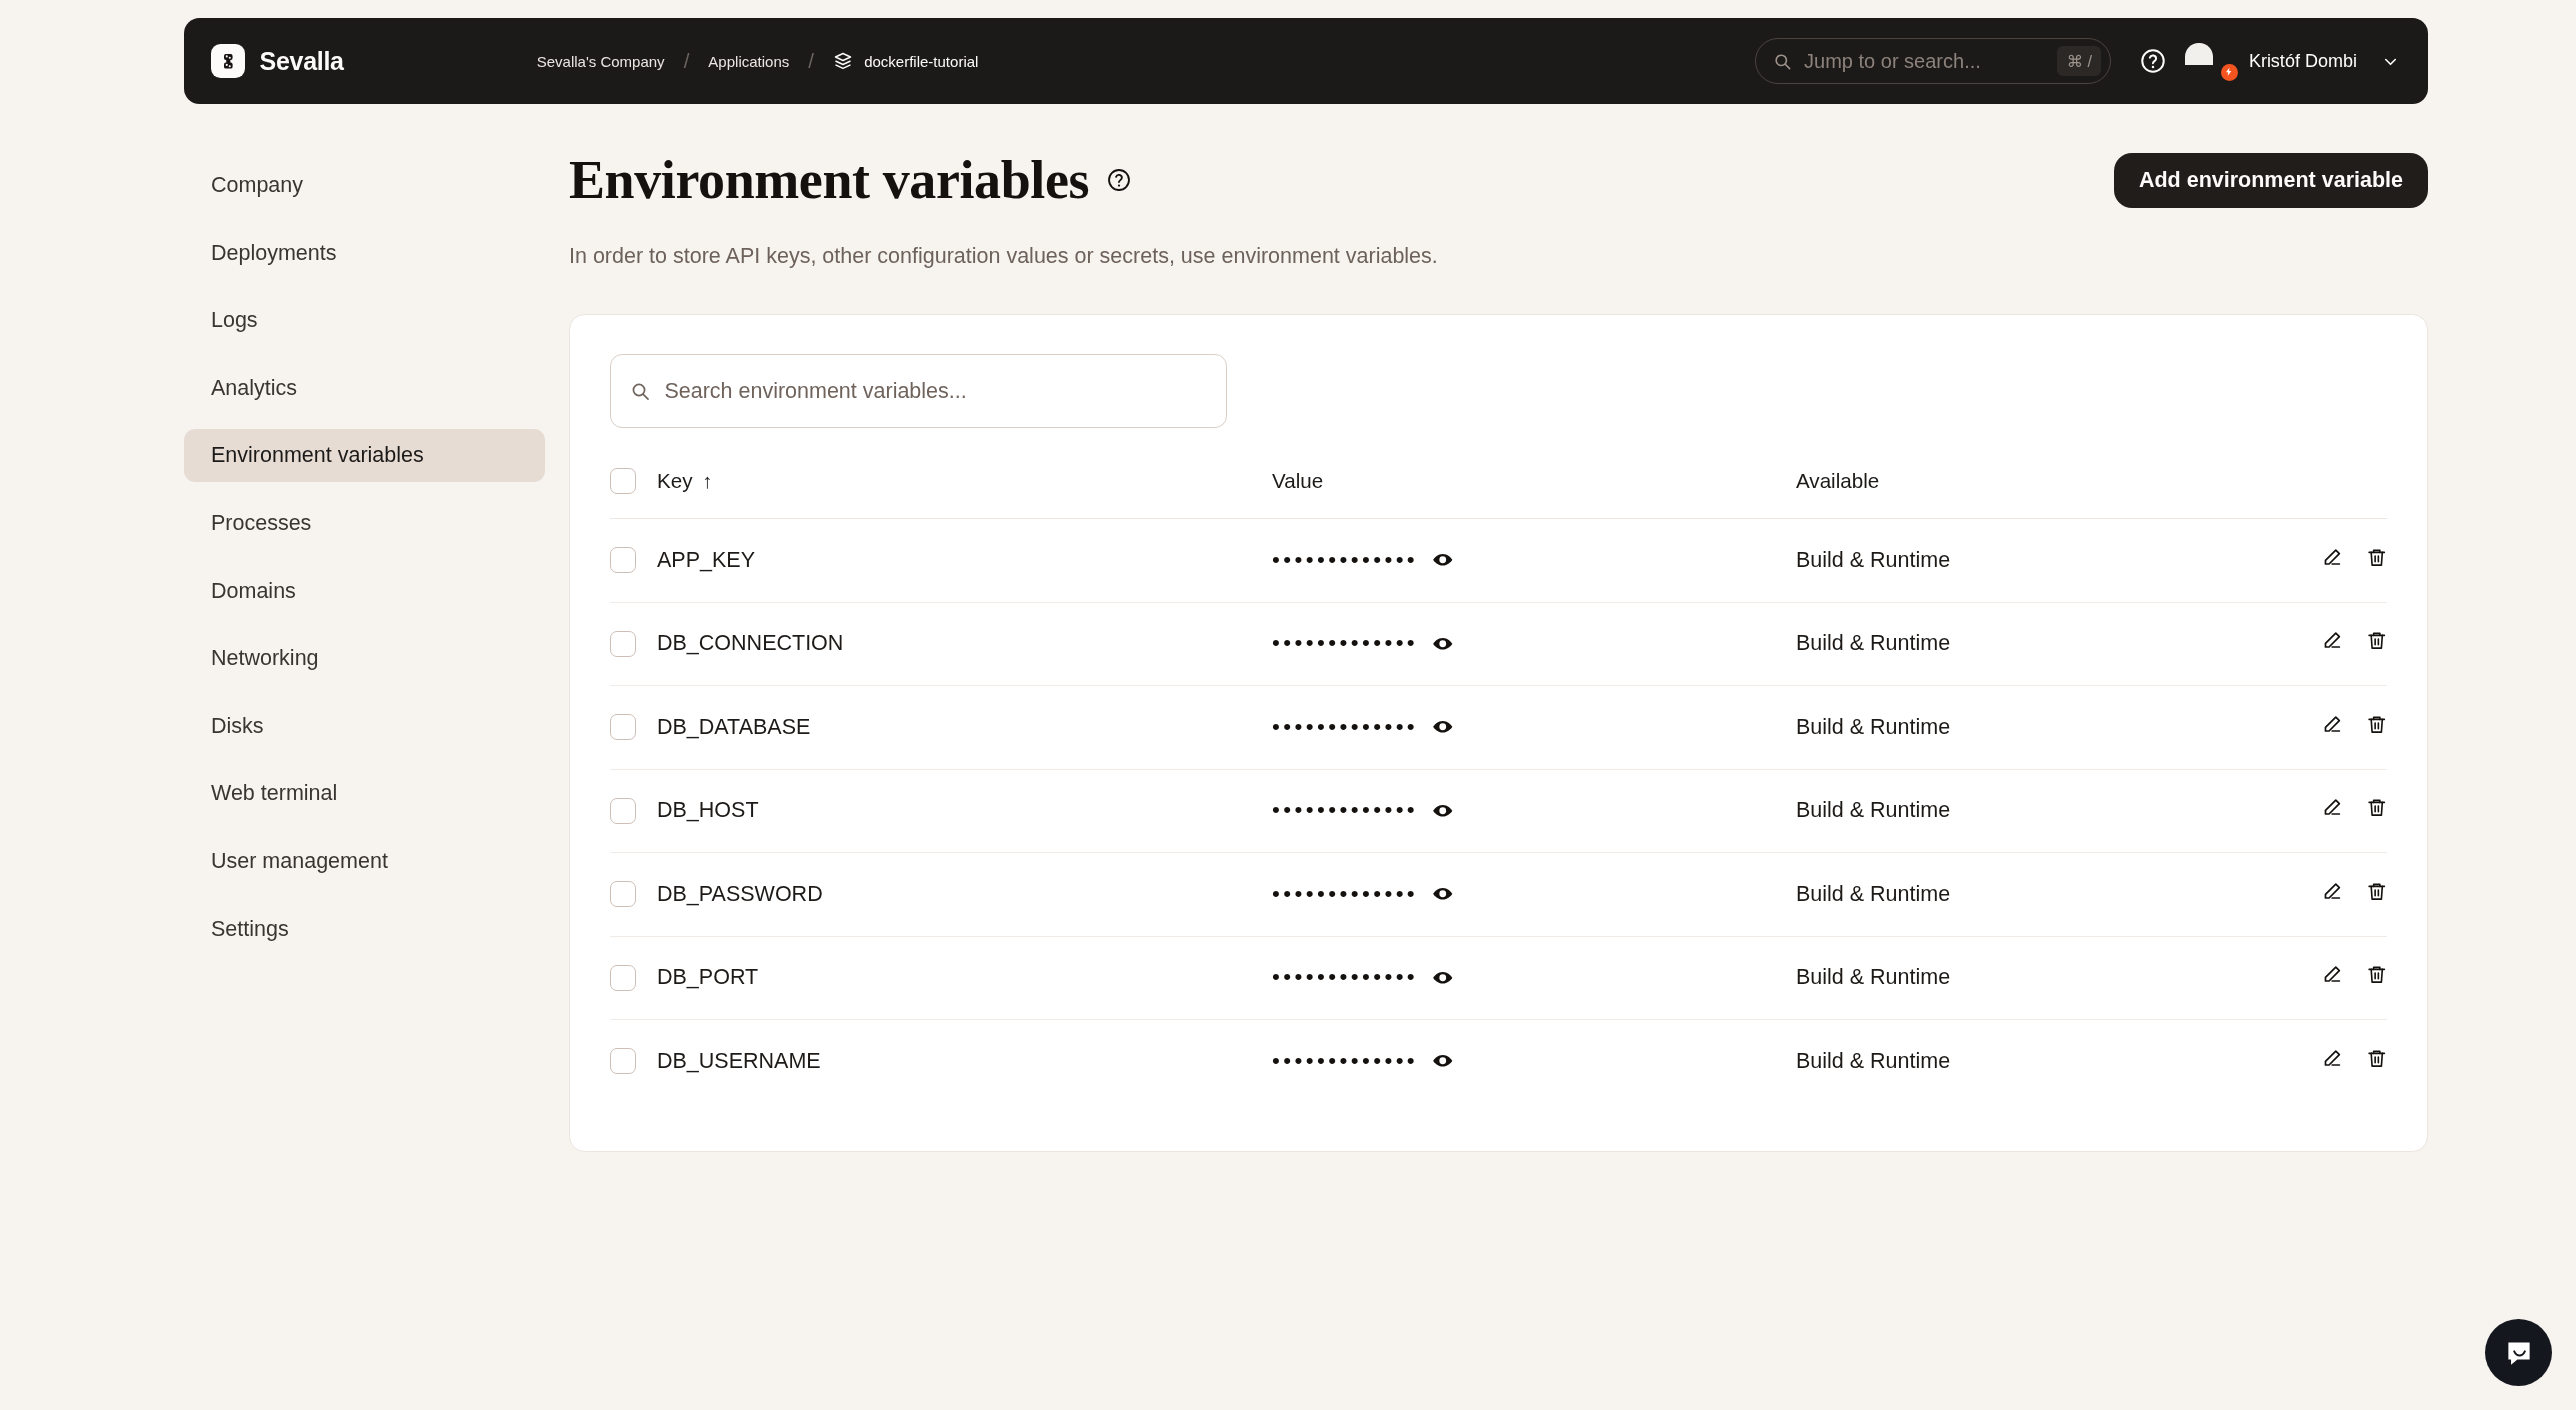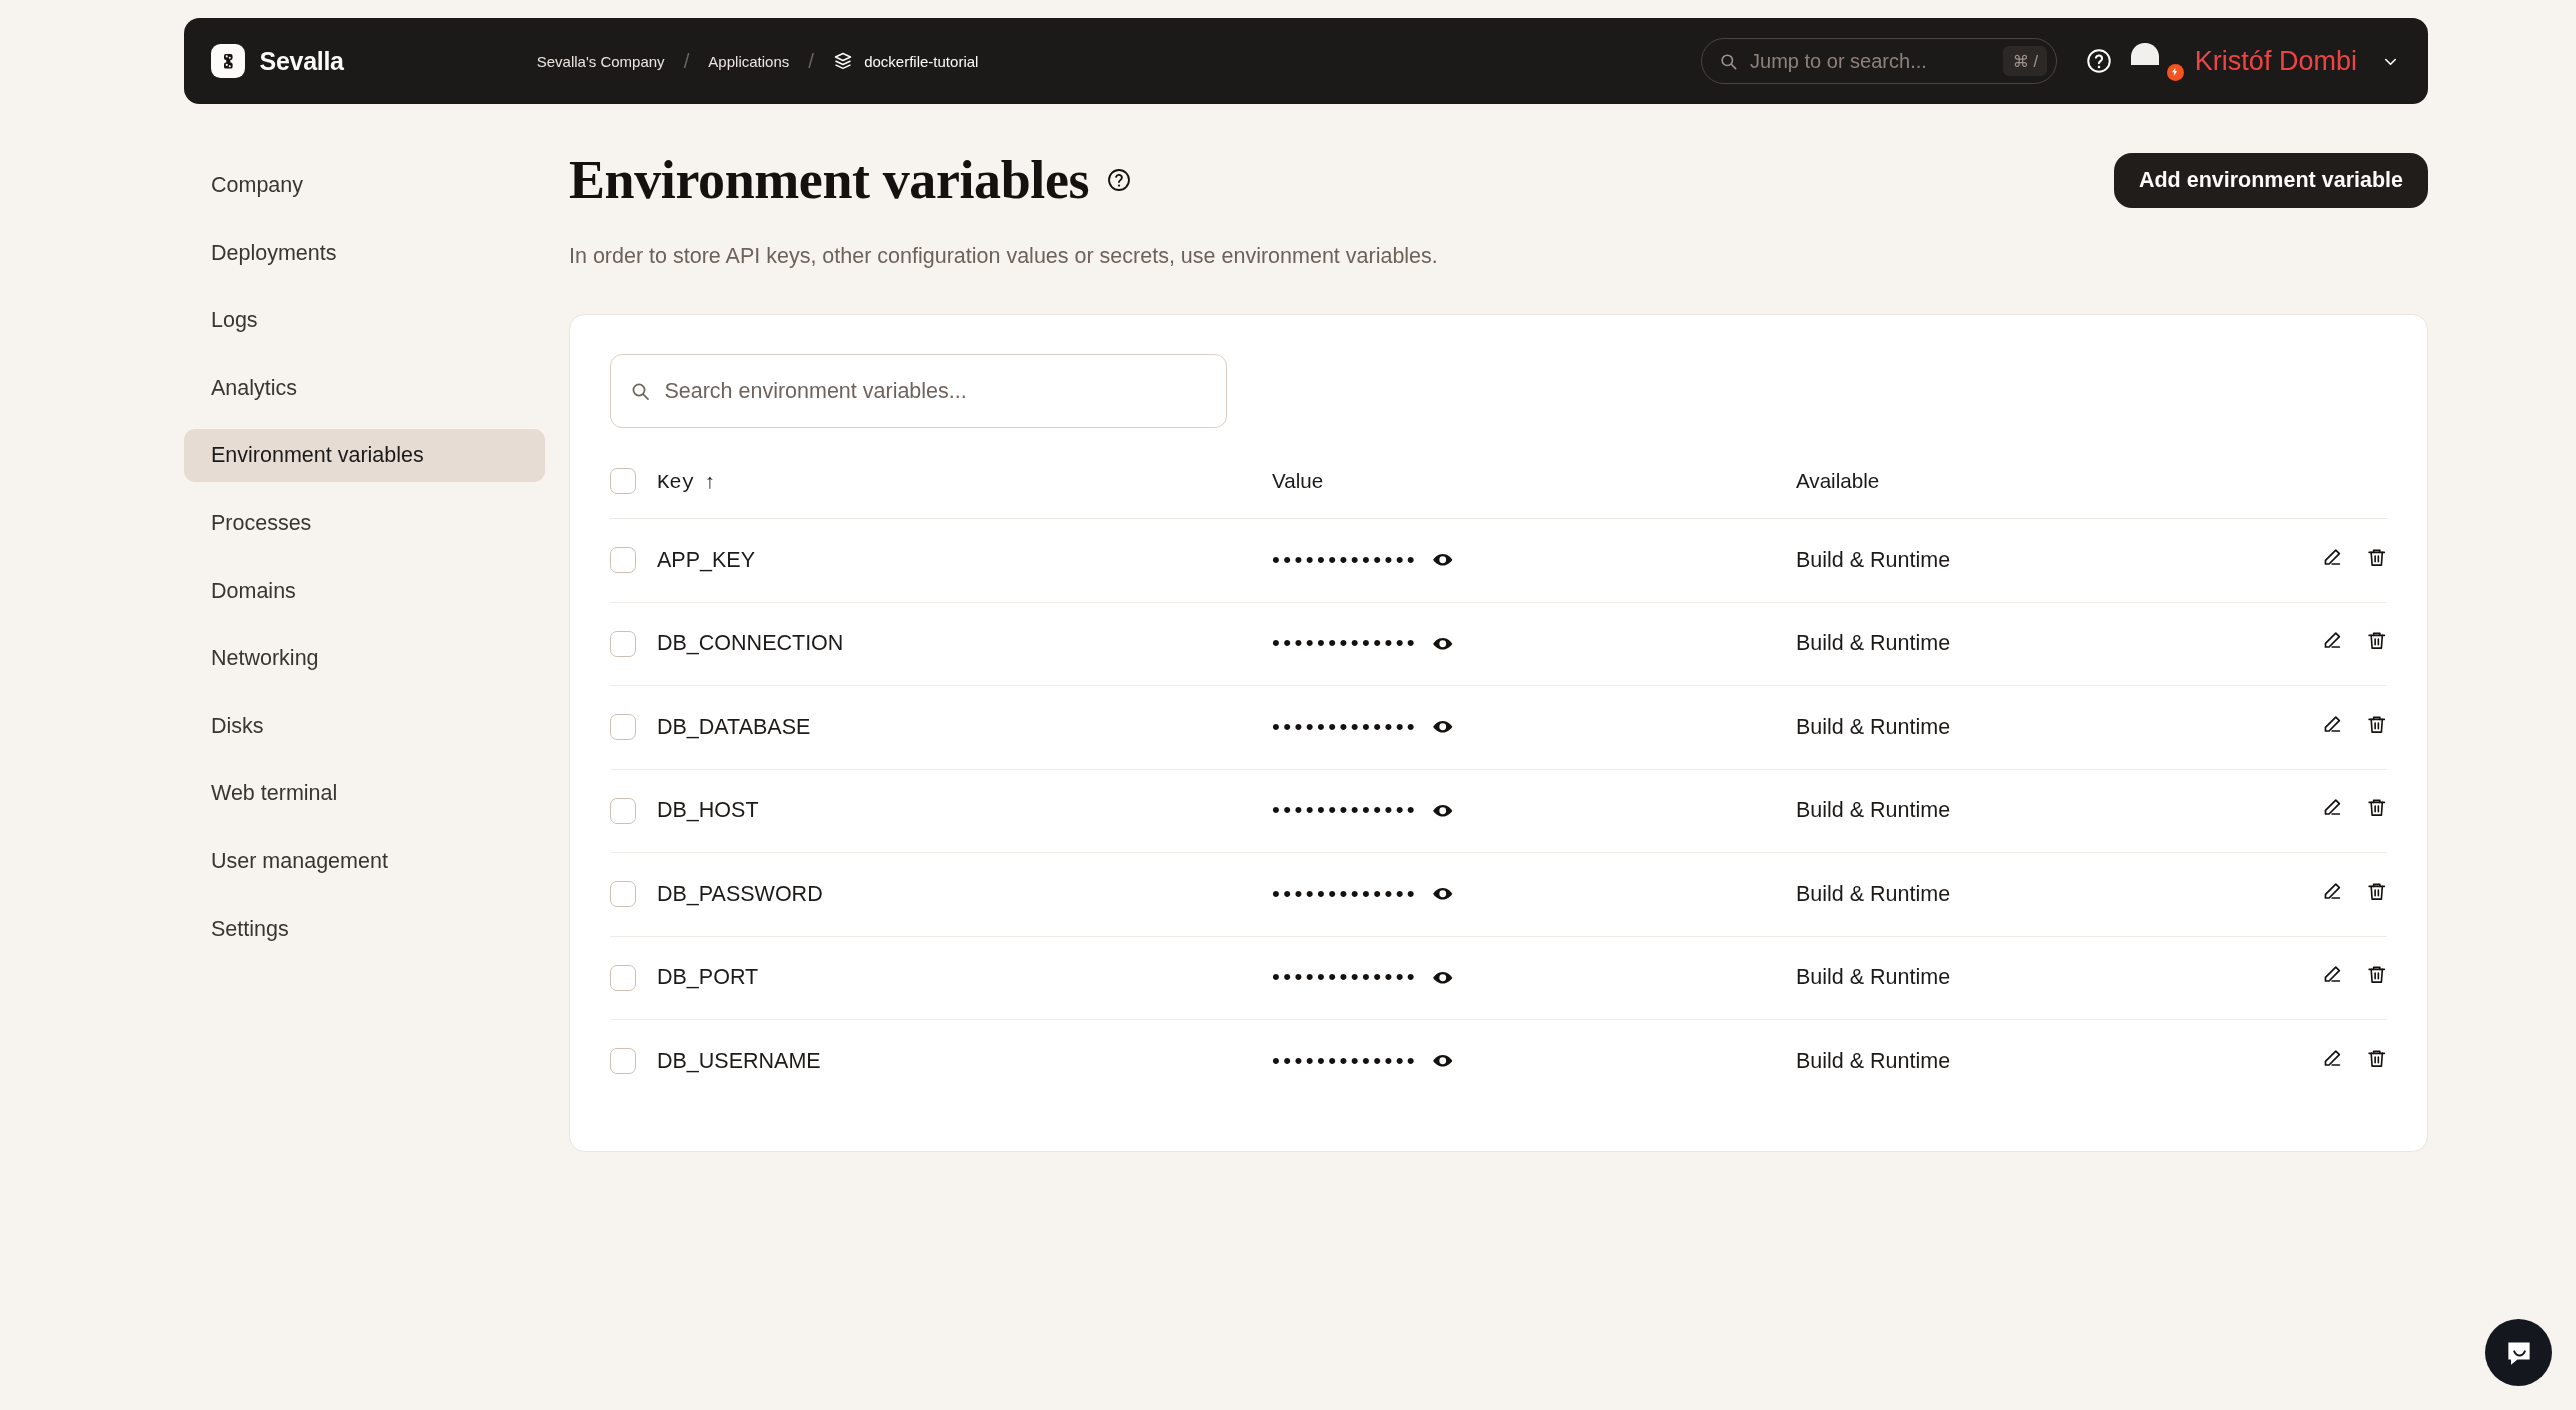--- a/index.html
+++ b/index.html
@@ -110,21 +110,21 @@
     content:""; position:absolute; left:50%; top:58%;
     width:28px; height:22.4px; border-radius:13.8px 13.8px 0 0;
     background:#f2f0ed; transform:translateX(-50%);
   }
   .avatar-badge {
     position: absolute; right: -2.6px; bottom: -1.7px;
     width: 17px; height: 17px; border-radius: 50%;
     background: #f4541f;
     display: flex; align-items: center; justify-content: center;
   }
-  .user-name { color: #ef4444; font-size: 27px; white-space: nowrap; }
+  .user-name { color: #ffffff; font-size: 18px; white-space: nowrap; }
   .chev { margin-left: 10.3px; display:flex; }
 
   
   .sidebar {
     position: absolute;
     left: 184px; top: 159px;
     width: 361px;
   }
   .side-item {
     height: 53px;
@@ -224,21 +224,21 @@
 
   .cbox {
     width: 26px; height: 26px;
     border: 0.9px solid #cdbfb6;
     border-radius: 6.9px;
     background: #fff;
     cursor: pointer;
     display: block;
   }
 
-  .key-head { display: inline-flex; align-items: flex-start; gap: 9.5px; cursor: pointer; font-family: Liberation Mono, monospace; }
+  .key-head { display: inline-flex; align-items: flex-start; gap: 9.5px; cursor: pointer; }
 
   .masked {
     display: inline-flex; align-items: center; gap: 13.8px;
   }
   .dots { letter-spacing: 3.4px; font-size: 22.4px; color: #14110f; line-height: 1; }
 
   .row-actions { display: inline-flex; align-items: center; gap: 23px; justify-content: flex-end; }
   .icon-btn { background: none; border: none; padding: 0; cursor: pointer; display: inline-flex; }
 
   

